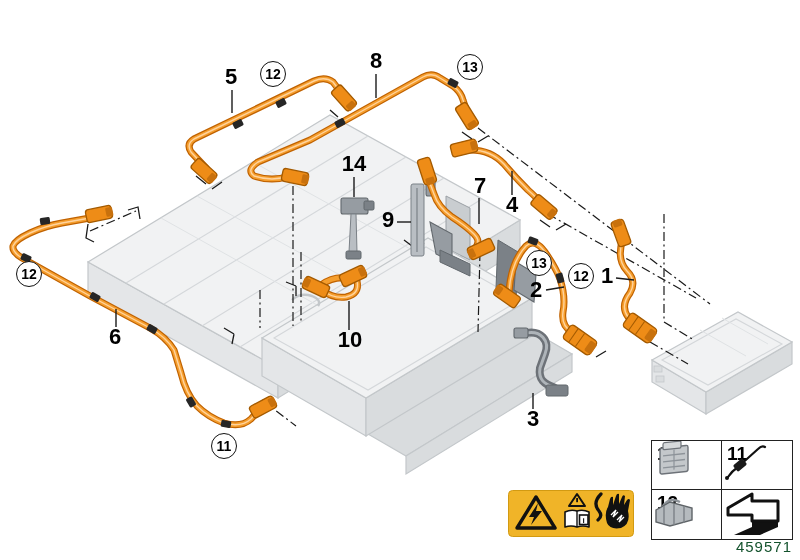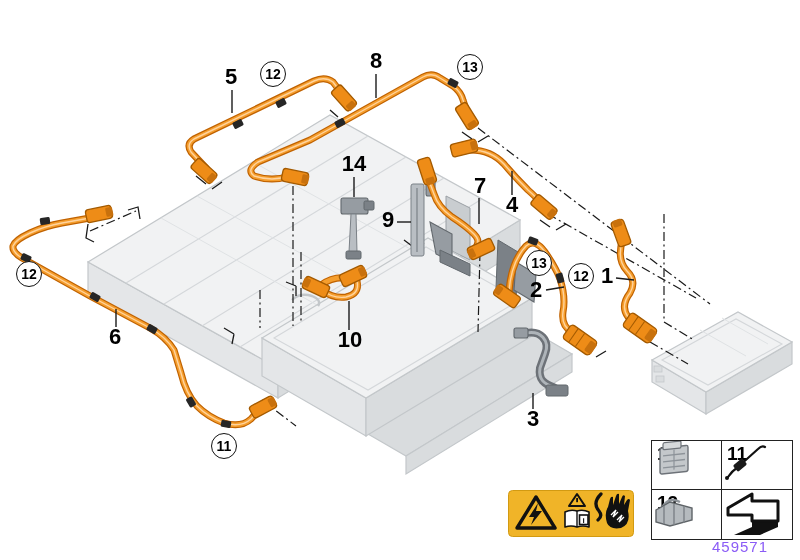--- a/index.html
+++ b/index.html
@@ -32,22 +32,22 @@
              display:flex;align-items:center;justify-content:center;font-size:14px;font-weight:700;}
   
   .legend{position:absolute;left:651px;top:440px;width:140px;height:98px;border:1.6px solid #222;
           display:grid;grid-template-columns:1fr 1fr;grid-template-rows:1fr 1fr;background:#fff;}
   .legend .cell{position:relative;border:0 solid #222;}
   .legend .cell:nth-child(1){border-right-width:1.6px;border-bottom-width:1.6px;}
   .legend .cell:nth-child(2){border-bottom-width:1.6px;}
   .legend .cell:nth-child(3){border-right-width:1.6px;}
   .legend .num{position:absolute;left:5px;top:2px;font-size:19px;font-weight:700;color:#000;}
   .legend svg{position:absolute;right:2px;bottom:2px;}
-  .drawing-number{position:absolute;left:688px;top:538px;width:104px;text-align:center;
-                  font-size:15px;color:#8b5cf6;letter-spacing:1px;}
+  .drawing-number{position:absolute;left:688px;top:538px;width:104px;text-align:right;
+                  font-size:15px;color:#14532d;letter-spacing:1px;}
   .warning{position:absolute;left:508px;top:490px;}
 </style>
 </head>
 <body>
 
 <div class="stage">
 
 <svg width="800" height="560" viewBox="0 0 800 560">
   <defs>
     <g id="conn">

